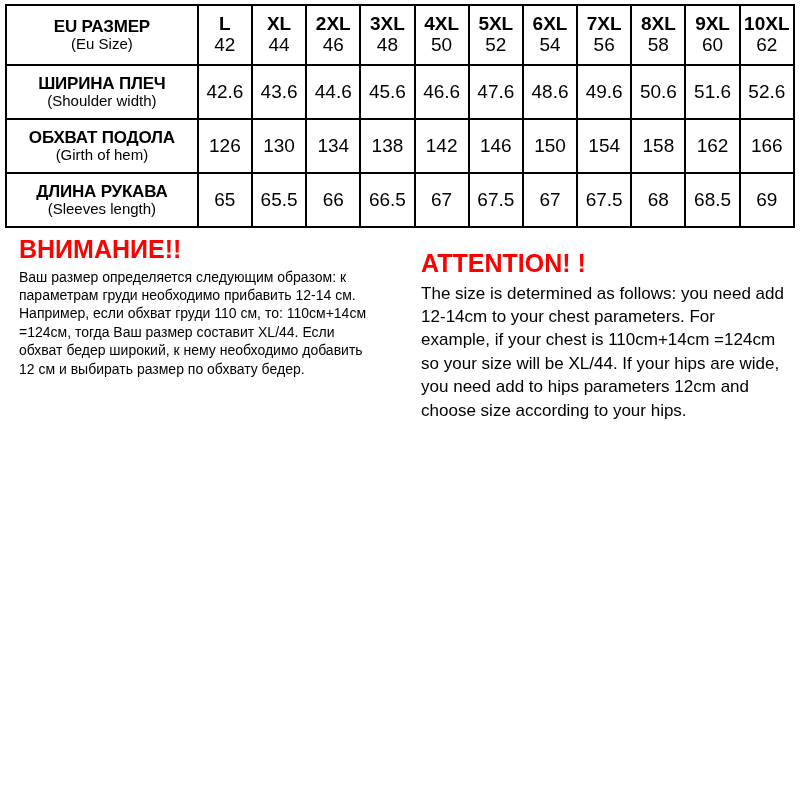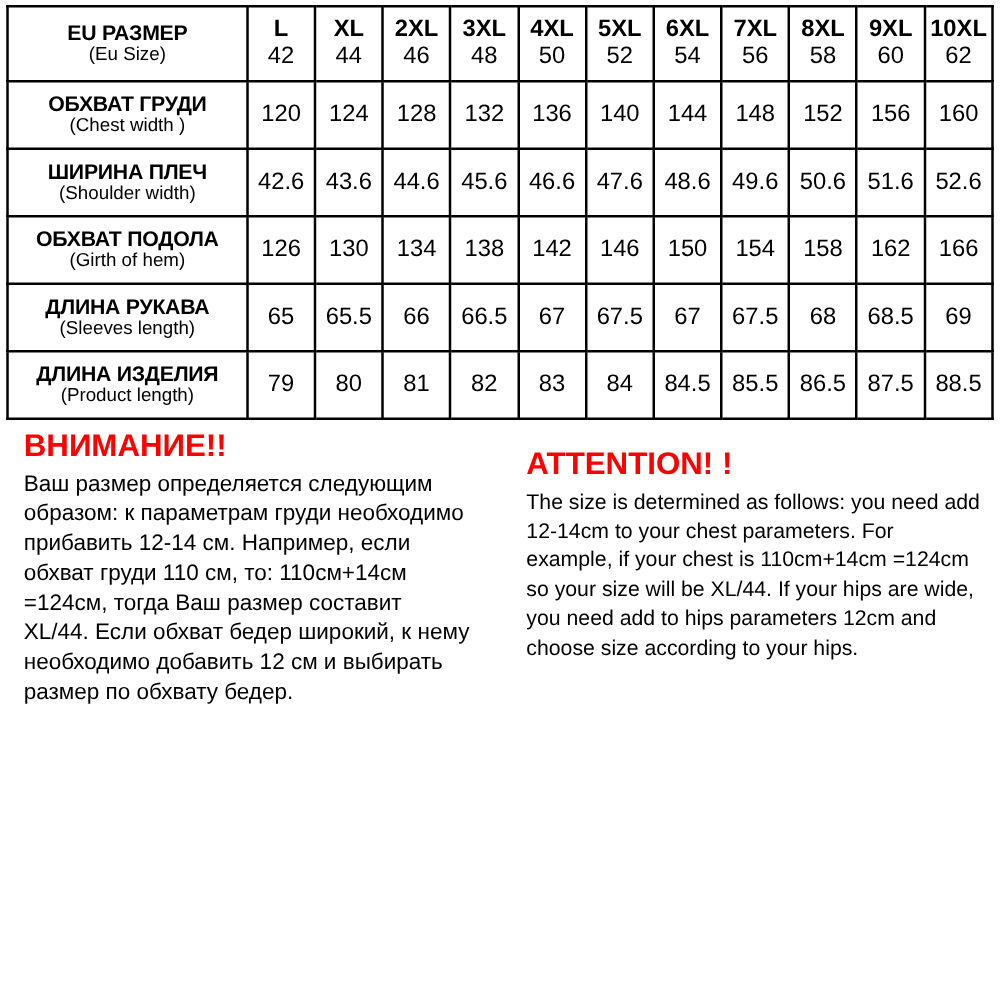--- a/index.html
+++ b/index.html
@@ -83,21 +83,21 @@
   .note-col.left { padding-left: 14px; padding-right: 16px; }
   .note-col.right { padding-left: 14px; margin-top: 14px; }
   .note-title {
     color: #ff0000;
     font-weight: bold;
     font-size: 25px;
     margin: 0 0 4px 0;
     line-height: 1.1;
   }
   .note-body {
-    font-size: 18px;
+    font-size: 14px;
     line-height: 1.32;
     color: #000000;
     margin: 0;
   }
   .note-body.right-body {
     font-size: 17px;
     line-height: 1.38;
   }
 </style>
 </head>
@@ -152,37 +152,20 @@
           <span class="sizecell-top">9XL</span>
           <span class="sizecell-bot">60</span>
         </td>
         <td class="val">
           <span class="sizecell-top">10XL</span>
           <span class="sizecell-bot">62</span>
         </td>
       </tr>
 
 
-      <tr>
-        <td class="rowhead">
-          <span class="ru">ОБХВАТ ГРУДИ</span>
-          <span class="en">(Chest width )</span>
-        </td>
-        <td class="val">120</td>
-        <td class="val">124</td>
-        <td class="val">128</td>
-        <td class="val">132</td>
-        <td class="val">136</td>
-        <td class="val">140</td>
-        <td class="val">144</td>
-        <td class="val">148</td>
-        <td class="val">152</td>
-        <td class="val">156</td>
-        <td class="val">160</td>
-      </tr>
 
 
 
       <tr>
         <td class="rowhead">
           <span class="ru">ШИРИНА ПЛЕЧ</span>
           <span class="en">(Shoulder width)</span>
         </td>
         <td class="val">42.6</td>
         <td class="val">43.6</td>
@@ -226,37 +209,20 @@
         <td class="val">66.5</td>
         <td class="val">67</td>
         <td class="val">67.5</td>
         <td class="val">67</td>
         <td class="val">67.5</td>
         <td class="val">68</td>
         <td class="val">68.5</td>
         <td class="val">69</td>
       </tr>
 
-      <tr>
-        <td class="rowhead">
-          <span class="ru">ДЛИНА ИЗДЕЛИЯ</span>
-          <span class="en">(Product length)</span>
-        </td>
-        <td class="val">79</td>
-        <td class="val">80</td>
-        <td class="val">81</td>
-        <td class="val">82</td>
-        <td class="val">83</td>
-        <td class="val">84</td>
-        <td class="val">84.5</td>
-        <td class="val">85.5</td>
-        <td class="val">86.5</td>
-        <td class="val">87.5</td>
-        <td class="val">88.5</td>
-      </tr>
     </tbody>
   </table>
 
   <div class="notes">
     <div class="note-col left">
       <p class="note-title">ВНИМАНИЕ!!</p>
       <p class="note-body">Ваш размер определяется следующим образом: к параметрам груди необходимо прибавить 12-14 см. Например, если обхват груди  110 см, то: 110см+14см =124см, тогда Ваш размер составит XL/44. Если обхват бедер широкий, к нему необходимо добавить 12 см и выбирать размер по обхвату бедер.</p>
     </div>
     <div class="note-col right">
       <p class="note-title">ATTENTION! !</p>

